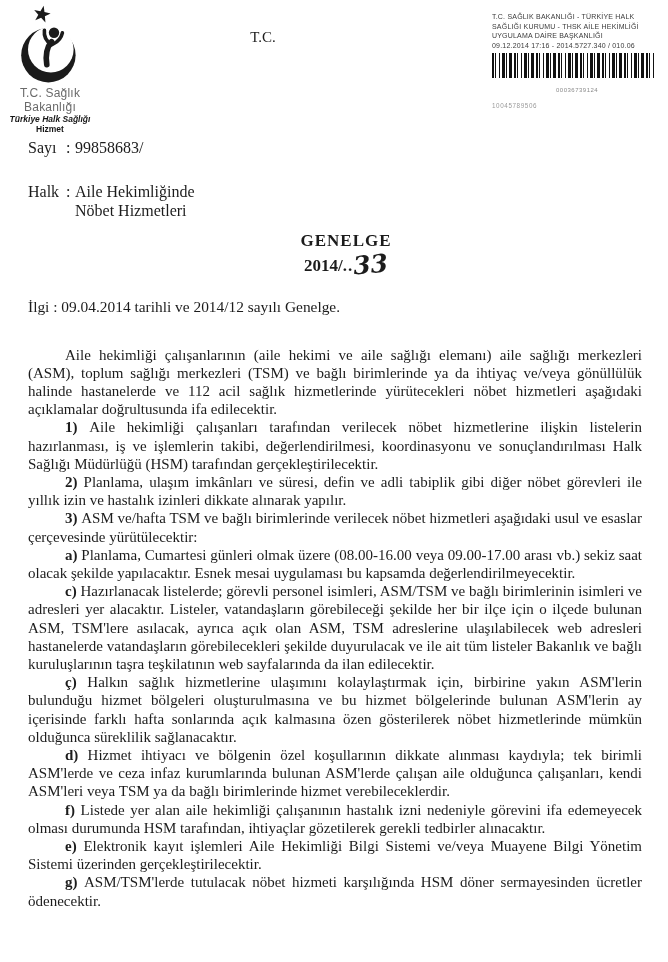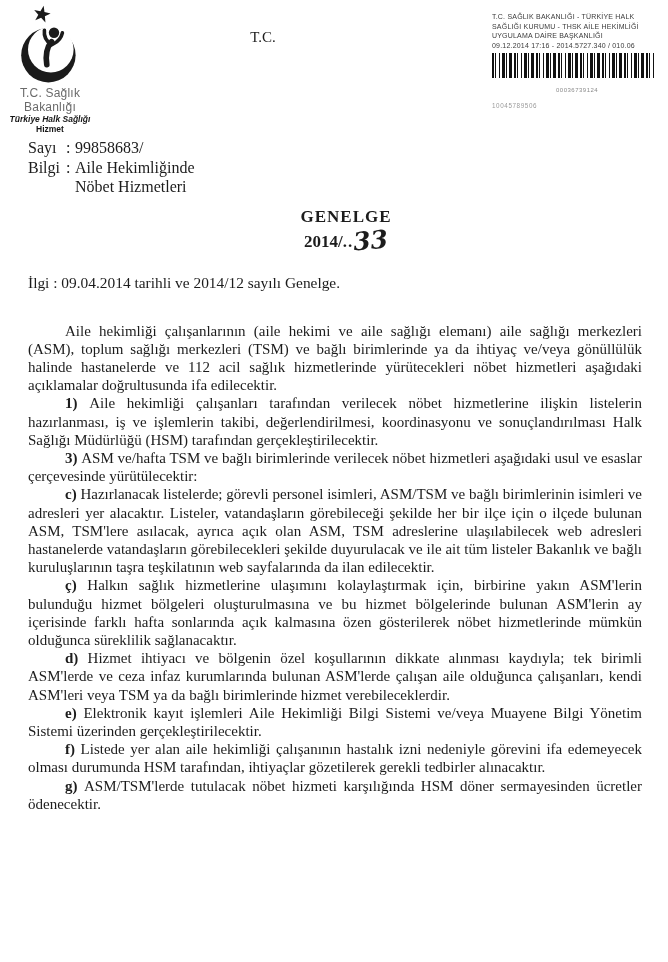--- a/index.html
+++ b/index.html
@@ -25,21 +25,21 @@
     margin-top:3px; width:164px; height:25px;
     background:repeating-linear-gradient(90deg,
       #111 0 2px, #fff 2px 3px, #111 3px 4px, #fff 4px 7px,
       #111 7px 8px, #fff 8px 10px, #111 10px 13px, #fff 13px 14px,
       #111 14px 15px, #fff 15px 17px, #111 17px 20px, #fff 20px 22px);
   }
   .barcode-num { font-size:6px; color:#8a8a8a; margin:-4px 0 0 62px; letter-spacing:.5px; background:#fff; display:inline-block; padding:0 2px; }
   .stamp-ref { font-size:6.3px; color:#9a9a9a; margin-top:6px; letter-spacing:.6px; }
   
   .meta { margin:26px 0 0 28px; font-size:16px; line-height:19.5px; }
-  .meta-row { display:flex; }
+  .meta-row { display:flex;margin-top:24px; }
   .meta-label { width:38px; }
   .meta-colon { width:9px; }
   .meta-cont { padding-left:47px; }
   
   .title-block { margin-top:10px; text-align:center; transform:translateX(12px); }
   .title { font-size:17px; font-weight:bold; letter-spacing:1px; line-height:20px; }
   .title-num { font-size:17px; font-weight:bold; line-height:24px; }
   .title-dots { letter-spacing:1px; }
   .handwritten {
     display:inline-block; font-family:"DejaVu Serif", serif; font-style:italic;
@@ -88,21 +88,21 @@
     </div>
   </div>
 
   <div class="meta">
     <div class="meta-row">
       <span class="meta-label">Sayı</span>
       <span class="meta-colon">:</span>
       <span>99858683/</span>
     </div>
     <div class="meta-row">
-      <span class="meta-label">Bilgi</span>
+      <span class="meta-label">Halk</span>
       <span class="meta-colon">:</span>
       <span>Aile Hekimliğinde</span>
     </div>
     <div class="meta-cont">Nöbet Hizmetleri</div>
   </div>
 
   <div class="title-block">
     <div class="title">GENELGE</div>
     <div class="title-num">
       <span>2014/</span><span class="title-dots">..</span><span class="handwritten">33</span>
@@ -111,31 +111,33 @@
 
   <div class="ilgi">
     <span>İlgi</span><span> : </span><span>09.04.2014 tarihli ve 2014/12 sayılı Genelge.</span>
   </div>
 
   <div class="body" id="paragraphs">
     <p class="para"><span class="ptext">Aile hekimliği çalışanlarının (aile hekimi ve aile sağlığı elemanı) aile sağlığı merkezleri (ASM), toplum sağlığı merkezleri (TSM) ve bağlı birimlerinde ya da ihtiyaç ve/veya gönüllülük halinde hastanelerde ve 112 acil sağlık hizmetlerinde yürütecekleri nöbet hizmetleri aşağıdaki açıklamalar doğrultusunda ifa edilecektir.</span></p>
 
     <p class="para"><b class="pfx">1) </b><span class="ptext">Aile hekimliği çalışanları tarafından verilecek nöbet hizmetlerine ilişkin listelerin hazırlanması, iş ve işlemlerin takibi, değerlendirilmesi, koordinasyonu ve sonuçlandırılması Halk Sağlığı Müdürlüğü (HSM) tarafından gerçekleştirilecektir.</span></p>
 
+    <p class="para"><b class="pfx">2) </b><span class="ptext">Planlama, ulaşım imkânları ve süresi, defin ve adli tabiplik gibi diğer nöbet görevleri ile yıllık izin ve hastalık izinleri dikkate alınarak yapılır.</span></p>
 
     <p class="para"><b class="pfx">3) </b><span class="ptext">ASM ve/hafta TSM ve bağlı birimlerinde verilecek nöbet hizmetleri aşağıdaki usul ve esaslar çerçevesinde yürütülecektir:</span></p>
 
+    <p class="para"><b class="pfx">a) </b><span class="ptext">Planlama, Cumartesi günleri olmak üzere (08.00-16.00 veya 09.00-17.00 arası vb.) sekiz saat olacak şekilde yapılacaktır. Esnek mesai uygulaması bu kapsamda değerlendirilmeyecektir.</span></p>
 
 
     <p class="para"><b class="pfx">c) </b><span class="ptext">Hazırlanacak listelerde; görevli personel isimleri, ASM/TSM ve bağlı birimlerinin isimleri ve adresleri yer alacaktır. Listeler, vatandaşların görebileceği şekilde her bir ilçe için o ilçede bulunan ASM, TSM'lere asılacak, ayrıca açık olan ASM, TSM adreslerine ulaşılabilecek web adresleri hastanelerde vatandaşların görebilecekleri şekilde duyurulacak ve ile ait tüm listeler Bakanlık ve bağlı kuruluşlarının taşra teşkilatının web sayfalarında da ilan edilecektir.</span></p>
 
     <p class="para"><b class="pfx">ç) </b><span class="ptext">Halkın sağlık hizmetlerine ulaşımını kolaylaştırmak için, birbirine yakın ASM'lerin bulunduğu hizmet bölgeleri oluşturulmasına ve bu hizmet bölgelerinde bulunan ASM'lerin ay içerisinde farklı hafta sonlarında açık kalmasına özen gösterilerek nöbet hizmetlerinde mümkün olduğunca süreklilik sağlanacaktır.</span></p>
 
     <p class="para"><b class="pfx">d) </b><span class="ptext">Hizmet ihtiyacı ve bölgenin özel koşullarının dikkate alınması kaydıyla; tek birimli ASM'lerde ve ceza infaz kurumlarında bulunan ASM'lerde çalışan aile olduğunca çalışanları, kendi ASM'leri veya TSM ya da bağlı birimlerinde hizmet verebileceklerdir.</span></p>
 
+    <p class="para"><b class="pfx">f) </b><span class="ptext">Listede yer alan aile hekimliği çalışanının hastalık izni nedeniyle görevini ifa edemeyecek olması durumunda HSM tarafından, ihtiyaçlar gözetilerek gerekli tedbirler alınacaktır.</span></p>
+
     <p class="para"><b class="pfx">e) </b><span class="ptext">Elektronik kayıt işlemleri Aile Hekimliği Bilgi Sistemi ve/veya Muayene Bilgi Yönetim Sistemi üzerinden gerçekleştirilecektir.</span></p>
-
-    <p class="para"><b class="pfx">f) </b><span class="ptext">Listede yer alan aile hekimliği çalışanının hastalık izni nedeniyle görevini ifa edemeyecek olması durumunda HSM tarafından, ihtiyaçlar gözetilerek gerekli tedbirler alınacaktır.</span></p>
 
     <p class="para"><b class="pfx">g) </b><span class="ptext">ASM/TSM'lerde tutulacak nöbet hizmeti karşılığında HSM döner sermayesinden ücretler ödenecektir.</span></p>
   </div>
 
 </div>
 
 </body></html>

